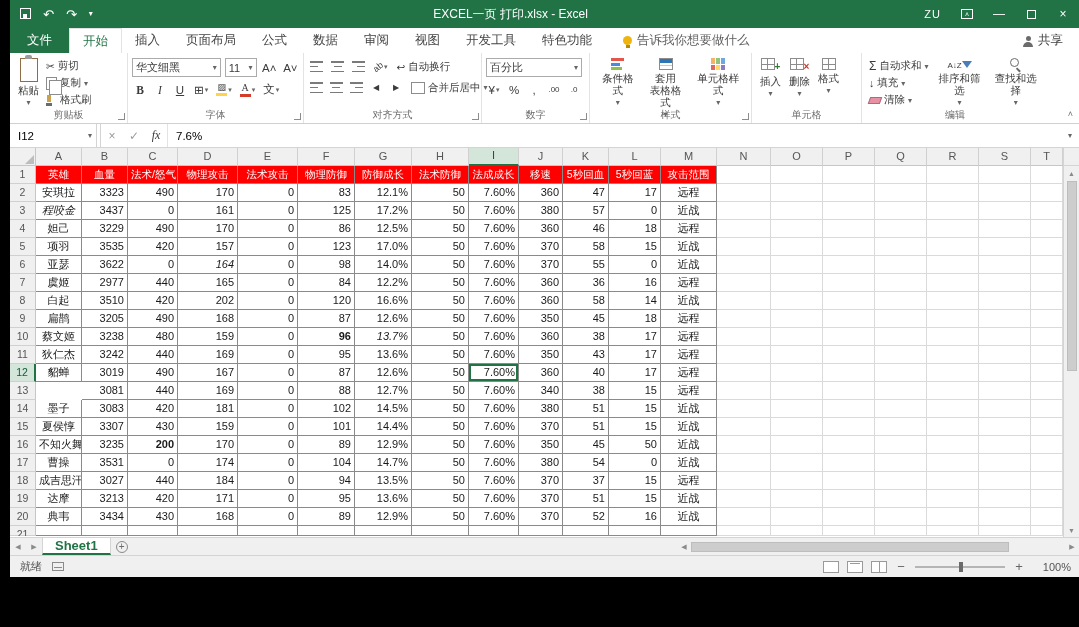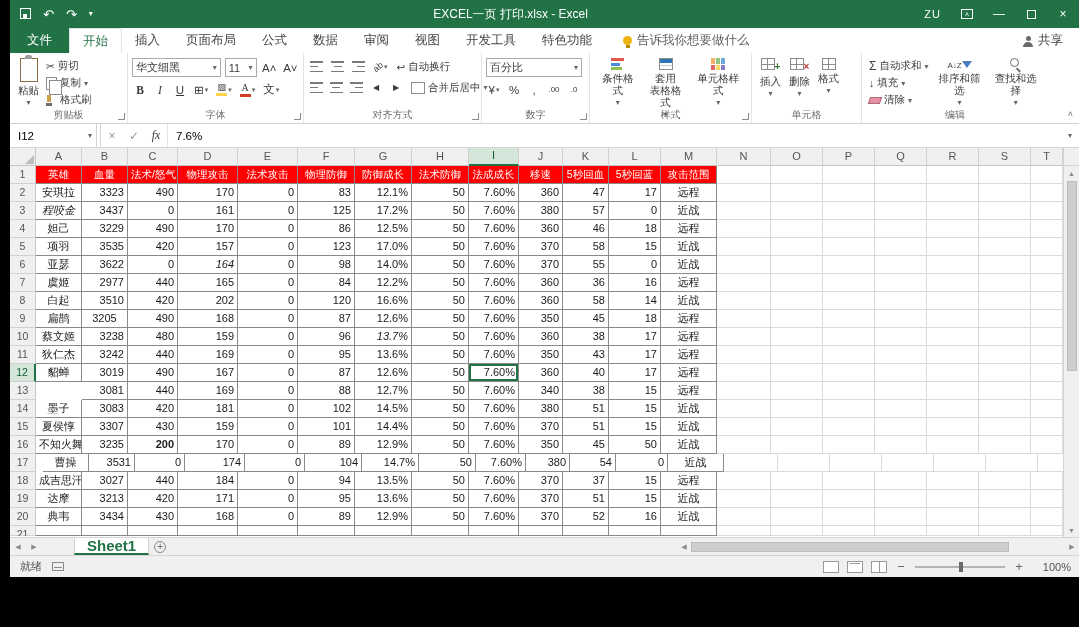--- a/index.html
+++ b/index.html
@@ -160,21 +160,21 @@
   .vs-arrow { height:14px; display:flex; align-items:center; justify-content:center; width:100%; }
   .vs-thumb { width:10px; height:190px; background:#cdcdcd; border:1px solid #bdbdbd; margin-top:1px; }
   .vs-fill { flex:1; }
 
   
   .sheetbar { height:18px; background:#f0f0f0; display:flex; align-items:stretch; font-size:11px;
               color:#555; flex:0 0 auto; border-top:1px solid #d4d4d4; }
   .nav-arrow { width:16px; display:flex; align-items:center; justify-content:center; font-size:7px; color:#8a8a8a; }
   .sheettab { background:#fff; color:#217346; font-weight:bold; padding:0 12px; display:flex;
               align-items:center; border-right:1px solid #d4d4d4; border-left:1px solid #d4d4d4;
-              border-bottom:2px solid #217346; font-size:15px;margin-left:32px; }
+              border-bottom:2px solid #217346; font-size:13px; }
   .addsheet { width:22px; display:flex; align-items:center; justify-content:center; }
   .addsheet i { width:12px; height:12px; border-radius:50%; border:1px solid #8a8a8a; font-style:normal;
                 font-size:10px; line-height:10px; text-align:center; color:#6a6a6a; }
   .hscroll { margin-left:auto; width:402px; display:flex; align-items:center; background:#f0f0f0; }
   .hs-arrow { width:14px; text-align:center; font-size:7px; color:#8a8a8a; }
   .hs-track { flex:1; height:12px; display:flex; align-items:center; }
   .hs-thumb { height:10px; width:85%; background:#cdcdcd; border:1px solid #bdbdbd; }
 
   
   .statusbar { height:22px; background:#f0f0f0; border-top:1px solid #d4d4d4; display:flex;
@@ -707,21 +707,21 @@
             <div class="cell" style="width: 52px;"></div>
             <div class="cell" style="width: 52px;"></div>
             <div class="cell" style="width: 52px;"></div>
             <div class="cell" style="width: 52px;"></div>
             <div class="cell" style="width: 52px;"></div>
             <div class="cell" style="width: 32px;"></div>
           </div>
           <div class="gridrow">
             <div class="rowh">9</div>
             <div class="cell tcell ctr" style="width: 46px;">扁鹊</div>
-            <div class="cell tcell num" style="width: 46px; text-align: center;">3205</div>
+            <div class="cell tcell num" style="width: 46px;">3205</div>
             <div class="cell tcell num" style="width: 50px;">490</div>
             <div class="cell tcell num" style="width: 60px;">168</div>
             <div class="cell tcell num" style="width: 60px;">0</div>
             <div class="cell tcell num" style="width: 57px;">87</div>
             <div class="cell tcell num" style="width: 57px;">12.6%</div>
             <div class="cell tcell num" style="width: 57px;">50</div>
             <div class="cell tcell num" style="width: 50px;">7.60%</div>
             <div class="cell tcell num" style="width: 44px;">350</div>
             <div class="cell tcell num" style="width: 46px;">45</div>
             <div class="cell tcell num" style="width: 52px;">18</div>
@@ -734,21 +734,21 @@
             <div class="cell" style="width: 52px;"></div>
             <div class="cell" style="width: 32px;"></div>
           </div>
           <div class="gridrow">
             <div class="rowh">10</div>
             <div class="cell tcell ctr" style="width: 46px;">蔡文姬</div>
             <div class="cell tcell num" style="width: 46px;">3238</div>
             <div class="cell tcell num" style="width: 50px;">480</div>
             <div class="cell tcell num" style="width: 60px;">159</div>
             <div class="cell tcell num" style="width: 60px;">0</div>
-            <div class="cell tcell num" style="width: 57px;">96</div>
+            <div class="cell tcell num" style="width: 57px; font-weight: bold;">96</div>
             <div class="cell tcell num" style="width: 57px; font-style: italic;">13.7%</div>
             <div class="cell tcell num" style="width: 57px;">50</div>
             <div class="cell tcell num" style="width: 50px;">7.60%</div>
             <div class="cell tcell num" style="width: 44px;">360</div>
             <div class="cell tcell num" style="width: 46px;">38</div>
             <div class="cell tcell num" style="width: 52px;">17</div>
             <div class="cell tcell ctr" style="width: 56px;">远程</div>
             <div class="cell" style="width: 54px;"></div>
             <div class="cell" style="width: 52px;"></div>
             <div class="cell" style="width: 52px;"></div>
@@ -890,21 +890,21 @@
             <div class="cell" style="width: 54px;"></div>
             <div class="cell" style="width: 52px;"></div>
             <div class="cell" style="width: 52px;"></div>
             <div class="cell" style="width: 52px;"></div>
             <div class="cell" style="width: 52px;"></div>
             <div class="cell" style="width: 52px;"></div>
             <div class="cell" style="width: 32px;"></div>
           </div>
           <div class="gridrow">
             <div class="rowh">17</div>
-            <div class="cell tcell ctr" style="width: 46px; margin-left: 7px;">曹操</div>
+            <div class="cell tcell ctr" style="width: 46px;">曹操</div>
             <div class="cell tcell num" style="width: 46px;">3531</div>
             <div class="cell tcell num" style="width: 50px;">0</div>
             <div class="cell tcell num" style="width: 60px;">174</div>
             <div class="cell tcell num" style="width: 60px;">0</div>
             <div class="cell tcell num" style="width: 57px;">104</div>
             <div class="cell tcell num" style="width: 57px;">14.7%</div>
             <div class="cell tcell num" style="width: 57px;">50</div>
             <div class="cell tcell num" style="width: 50px;">7.60%</div>
             <div class="cell tcell num" style="width: 44px;">380</div>
             <div class="cell tcell num" style="width: 46px;">54</div>

